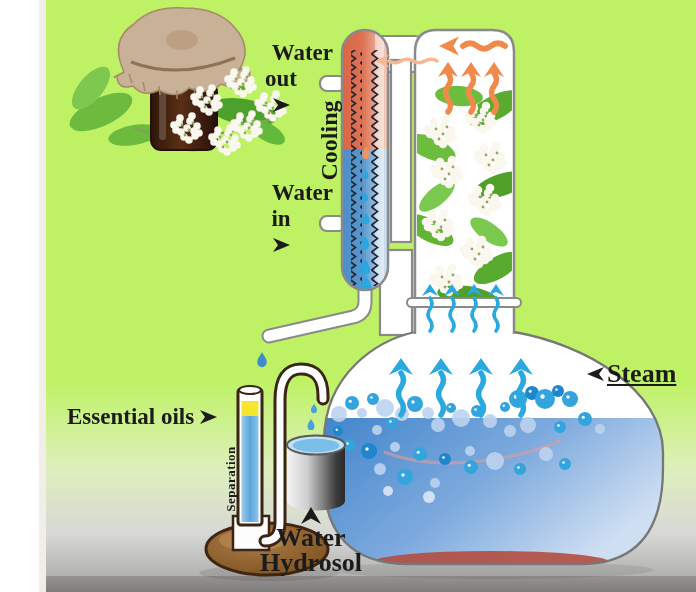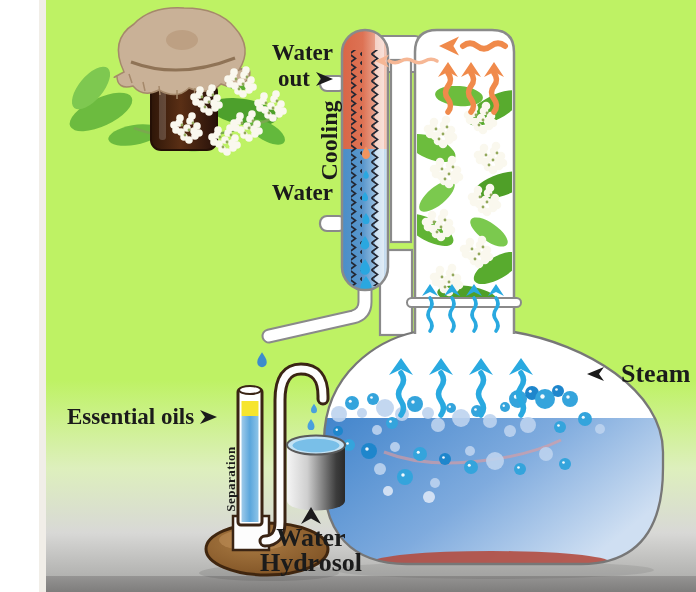--- a/index.html
+++ b/index.html
@@ -8,33 +8,33 @@
   .floor{position:absolute;left:0;top:380px;width:696px;height:196px;
          background:linear-gradient(180deg,rgba(250,250,249,0) 0%,rgba(238,238,236,.65) 45%,#d8d8d6 78%,#b2b2b0 100%);}
   .bottom-band{position:absolute;left:0;top:576px;width:696px;height:16px;
          background:linear-gradient(180deg,#959493,#7e7d7c);}
   .edge-left{position:absolute;left:0;top:0;width:7px;height:592px;background:#f1eee8;}
   .edge-right{position:absolute;right:0;top:0;width:5px;height:592px;background:#d9cfc0;}
   svg.art{position:absolute;left:0;top:0;}
   .lbl{position:absolute;color:#1b1b1b;font-weight:bold;z-index:5;}
   .f23{font-size:23px;line-height:26px;}
   .f26{font-size:26px;line-height:28px;}
-  .row{display:flex;align-items:center;justify-content:flex-end;}
+  .row{display:flex;align-items:center;justify-content:flex-end;flex-direction:column;}
   .rowl{display:flex;align-items:center;}
   .ah{flex:0 0 auto;}
   #lblWaterOut{left:190px;top:40px;width:104px;text-align:right;}
   #lblWaterIn{left:190px;top:180px;width:104px;text-align:right;}
   #lblCooling{left:233px;top:127px;width:114px;text-align:center;font-size:24px;transform:rotate(-90deg);}
   #lblHerbs{left:483px;top:118px;}
   #lblSteam{left:548px;top:360px;}
   #lblEssential{left:28px;top:404px;text-align:right;}
   #lblSeparation{left:148px;top:471px;width:88px;text-align:center;font-size:13px;transform:rotate(-90deg);letter-spacing:.5px;}
   #lblHydrosol{left:198px;top:507px;width:148px;text-align:center;font-size:26px;line-height:25px;}
   #lblHydrosol .ah{display:block;margin:0 auto 1px auto;}
-  .gap6{gap:6px;}.gap4{gap:4px;}.gap3{gap:17px;}
+  .gap6{gap:6px;}.gap4{gap:4px;}.gap3{gap:3px;text-decoration:underline;}
 </style>
 </head>
 <body>
 
 <div class="stage">
   <div class="floor"></div>
   <div class="bottom-band"></div>
   <div class="edge-left"></div>
 
   <svg class="art" width="696" height="592" viewBox="0 0 696 592">
@@ -553,20 +553,26 @@
       <svg class="ah" width="17" height="14">
           <polygon points="0,0 17,7 0,14 5,7" fill="#1b1b1b"></polygon>
         </svg>
     </div>
   </div>
 
   <div class="lbl" id="lblCooling">Cooling</div>
 
   <div class="lbl f23" id="lblWaterIn">
     <div>Water</div>
+    <div class="row gap6">
+      <span>in</span>
+      <svg class="ah" width="17" height="14">
+          <polygon points="0,0 17,7 0,14 5,7" fill="#1b1b1b"></polygon>
+        </svg>
+    </div>
   </div>
 
 
   <div class="lbl f26 rowl gap3" id="lblSteam">
     <svg class="ah" width="17" height="14">
         <polygon points="17,0 0,7 17,14 12,7" fill="#1b1b1b"></polygon>
       </svg>
     <span>Steam</span>
   </div>
 

